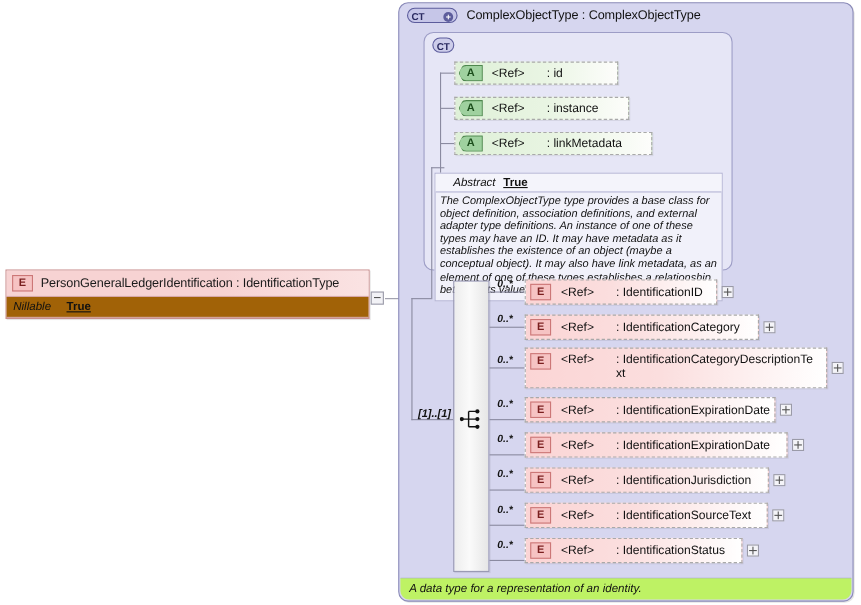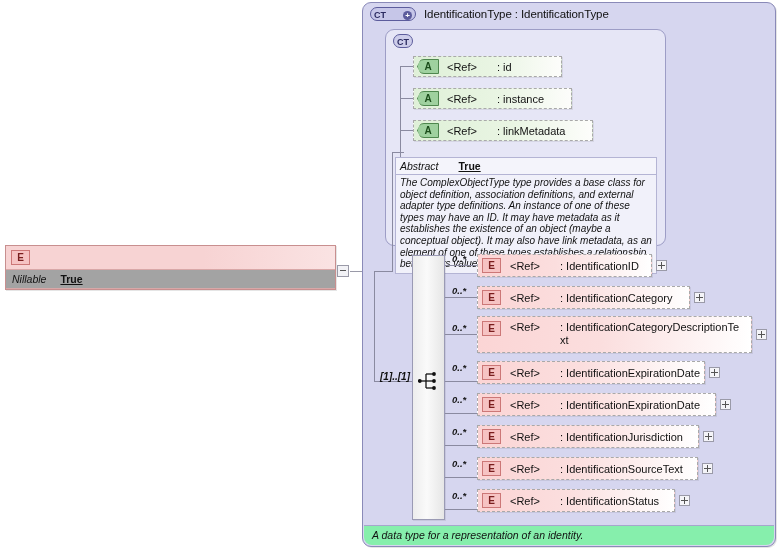--- a/index.html
+++ b/index.html
@@ -55,21 +55,21 @@
     font-weight: bold;
     color: #7a1f1f;
     box-sizing: border-box;
     flex: 0 0 auto;
   }
   #left-element-box .lb-prop-row {
     display: flex;
     align-items: center;
     gap: 14px;
     padding: 3px 6px;
-    background: #a3a3a3;
+    background: #a16207;
     border-bottom: 1px solid #d8a8a8;
   }
   .prop-key {
     font-style: italic;
     font-size: 10.5px;
     color: #111;
   }
   .prop-val {
     font-size: 10.5px;
     font-weight: bold;
@@ -172,21 +172,21 @@
   #outer-footer-desc {
     position: absolute;
     left: 1px;
     right: 1px;
     bottom: 1px;
     padding: 3px 8px 4px 8px;
     font-style: italic;
     font-size: 10.5px;
     color: #111;
     border-top: 1px solid #a6a6cc;
-    background: #86efac;
+    background: #bef264;
     border-radius: 0 0 8px 8px;
     box-sizing: border-box;
   }
 
   
   #inner-type-box {
     position: absolute;
     left: 22px;
     top: 26px;
     width: 281px;
@@ -264,22 +264,22 @@
     left: 9px;
     top: 127px;
     width: 262px;
     background: #f1f1fa;
     border: 1px solid #b4b4d4;
     box-sizing: border-box;
   }
   #abstract-panel .ab-row {
     display: flex;
     align-items: center;
-    gap: 20px;
-    padding: 2px 4px;
+    gap: 7px;
+    padding: 2px 16px;
     border-bottom: 1px solid #b4b4d4;
     background: #f4f4fb;
   }
   #abstract-panel .ab-desc {
     padding: 2px 4px 3px 4px;
     font-style: italic;
     font-size: 10px;
     line-height: 11.6px;
     color: #111;
   }
@@ -374,38 +374,39 @@
     position: absolute;
     background: #8a8aa0;
   }
 </style>
 </head>
 <body>
 
 <div id="left-element-box">
   <div class="lb-header">
     <span class="e-badge">E</span>
+    <span class="lb-title">PersonGeneralLedgerIdentification  : IdentificationType</span>
   </div>
   <div class="lb-prop-row">
     <span class="prop-key">Nillable</span>
     <span class="prop-val">True</span>
   </div>
 </div>
 
 <div id="left-connector-line"></div>
 <div id="collapse-toggle"></div>
 
 <div id="outer-type-box">
 
   <div class="ct-header">
     <span class="ct-badge">
       <span>CT</span>
       <span class="plusmark">+</span>
     </span>
-    <span class="ct-title">IdentificationType : IdentificationType</span>
+    <span class="ct-title">ComplexObjectType : ComplexObjectType</span>
   </div>
 
   <div id="inner-type-box">
     <div class="ct-header2">
       <span class="ct-badge plain">
         <span>CT</span>
       </span>
     </div>
 
     <div class="attr-conn" style="left:14px; top:36px; width:1px; height:93px;"></div>

